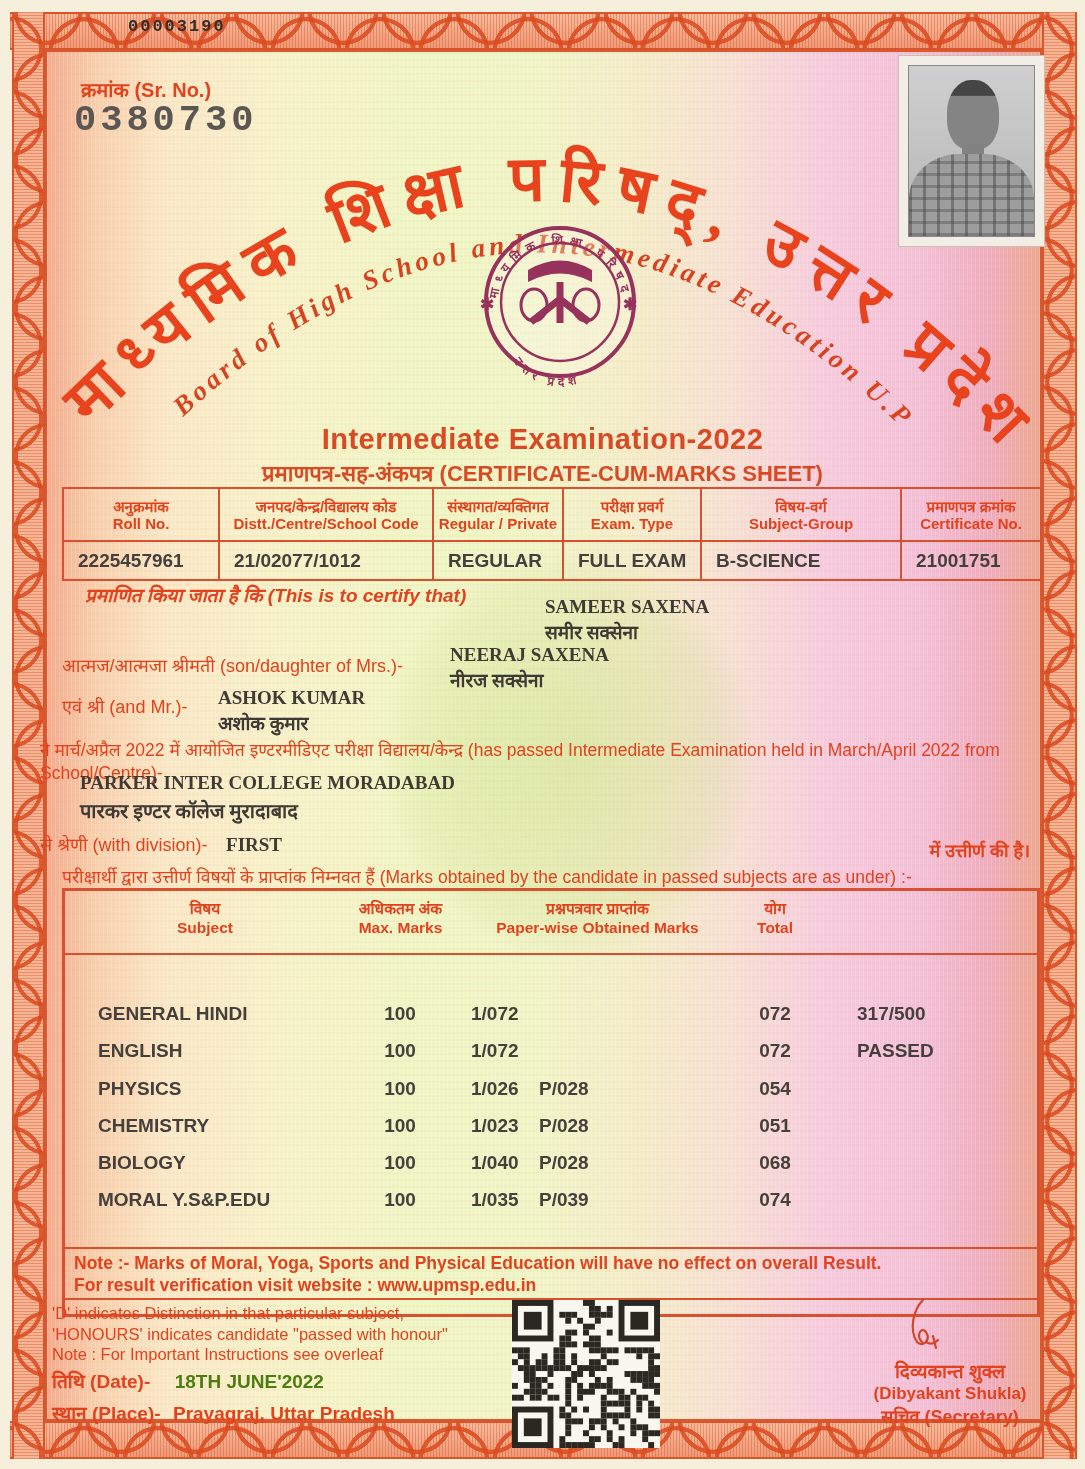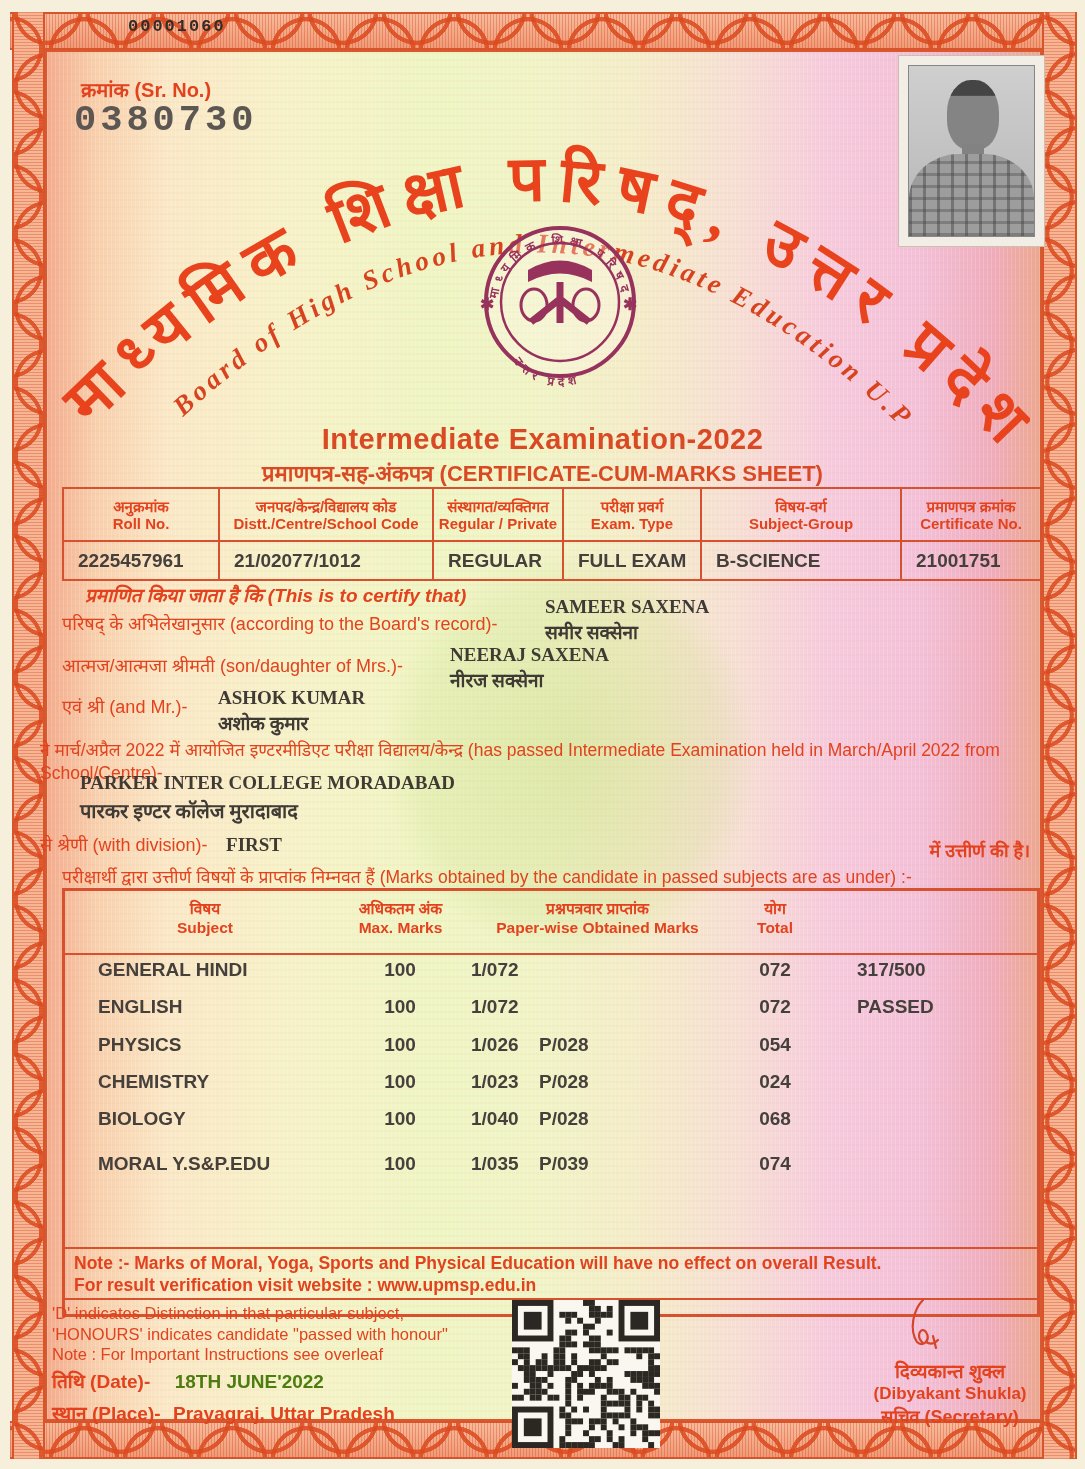--- a/index.html
+++ b/index.html
@@ -108,21 +108,21 @@
   #info-table .vl { height:39px; font-size:19px; font-weight:bold; color:#45403c; text-align:left; padding-left:14px; }
   
   .lbl { font-size:18px; }
   .name { font-size:19px; font-weight:bold; color:#403a35; font-family:"Liberation Serif", serif; }
   
   #marks-box { position:absolute; left:62px; top:888px; width:978px; height:429px;
     border:3px solid #d5512f; }
   #marks-box .mh { position:absolute; top:8px; text-align:center; color:#e2421d; font-weight:bold;
     font-size:15.5px; line-height:19px; }
   #marks-hr { position:absolute; left:0; right:0; top:62px; border-top:2px solid #d5512f; }
-  .mrow { position:absolute; left:0; right:0; height:30px; }
+  .mrow { position:absolute; left:0; right:0; height:30px;margin-top:44px; }
   .mrow span { position:absolute; font-size:19px; font-weight:bold; color:#45403c; white-space:nowrap; }
   .mrow .c-sub { left:33px; }
   .mrow .c-max { left:295px; width:80px; text-align:center; }
   .mrow .c-p1  { left:406px; }
   .mrow .c-p2  { left:474px; }
   .mrow .c-tot { left:675px; width:70px; text-align:center; }
   .mrow .c-gt  { left:792px; }
   
   #note-box { position:absolute; left:62px; top:1247px; width:978px; height:53px;
     border:2px solid #d8512c; padding:3px 10px; }
@@ -142,21 +142,21 @@
 <div id="page">
 
   <div class="band band-h" id="band-top"></div>
   <div class="band band-h" id="band-bottom"></div>
   <div class="band band-v" id="band-left"></div>
   <div class="band band-v" id="band-right"></div>
 
   <div id="inner"></div>
   <div id="watermark"></div>
 
-  <div id="serial-top">00001060</div>
+  <div id="serial-top">00003190</div>
 
   <div class="abs red b" id="srno-label">क्रमांक (Sr. No.)</div>
   <div class="abs b" id="srno-value">0380730</div>
 
   <div id="photo-frame">
     <div id="photo">
       <div class="bg"></div>
         <div class="head"></div>
       <div class="neck"></div>
         <div class="body"></div>
@@ -239,21 +239,20 @@
       <td class="vl">21/02077/1012</td>
       <td class="vl">REGULAR</td>
       <td class="vl">FULL EXAM</td>
       <td class="vl">B-SCIENCE</td>
       <td class="vl">21001751</td>
     </tr>
   </tbody>
     </table>
 
   <div class="abs red b i lbl" style="left:85px; top:582px; font-size:19px;">प्रमाणित किया जाता है कि (This is to certify that)</div>
-  <div class="abs red lbl" style="left:62px; top:611px;">परिषद् के अभिलेखानुसार (according to the Board's record)-</div>
   <div class="abs name" style="left:545px; top:596px;">SAMEER SAXENA</div>
   <div class="abs name" style="left:545px; top:619px;">समीर सक्सेना</div>
   <div class="abs red lbl" style="left:62px; top:653px;">आत्मज/आत्मजा श्रीमती (son/daughter of Mrs.)-</div>
   <div class="abs name" style="left:450px; top:644px;">NEERAJ SAXENA</div>
   <div class="abs name" style="left:450px; top:667px;">नीरज सक्सेना</div>
   <div class="abs red lbl" style="left:62px; top:694px;">एवं श्री (and Mr.)-</div>
   <div class="abs name" style="left:218px; top:687px;">ASHOK KUMAR</div>
   <div class="abs name" style="left:218px; top:710px;">अशोक कुमार</div>
   <div class="abs red" style="left:40px; top:739px; width:1002px; font-size:17.5px; line-height:23px;">ने मार्च/अप्रैल 2022 में आयोजित इण्टरमीडिएट परीक्षा विद्यालय/केन्द्र (has passed Intermediate Examination held in March/April 2022 from School/Centre)-</div>
   <div class="abs name" style="left:80px; top:772px;">PARKER INTER COLLEGE MORADABAD</div>
@@ -306,32 +305,32 @@
       <span class="c-p1">1/026</span>
         <span class="c-p2">P/028</span>
       <span class="c-tot">054</span>
         <span class="c-gt"></span>
     </div>
     <div class="mrow" style="top:180px;">
       <span class="c-sub">CHEMISTRY</span>
         <span class="c-max">100</span>
       <span class="c-p1">1/023</span>
         <span class="c-p2">P/028</span>
-      <span class="c-tot">024</span>
+      <span class="c-tot">051</span>
         <span class="c-gt"></span>
     </div>
     <div class="mrow" style="top:217px;">
       <span class="c-sub">BIOLOGY</span>
         <span class="c-max">100</span>
       <span class="c-p1">1/040</span>
         <span class="c-p2">P/028</span>
       <span class="c-tot">068</span>
         <span class="c-gt"></span>
     </div>
-    <div class="mrow" style="top:262px;">
+    <div class="mrow" style="top:254px;">
       <span class="c-sub">MORAL Y.S&amp;P.EDU</span>
         <span class="c-max">100</span>
       <span class="c-p1">1/035</span>
         <span class="c-p2">P/039</span>
       <span class="c-tot">074</span>
         <span class="c-gt"></span>
     </div>
   </div>
 
   <div id="note-box">

